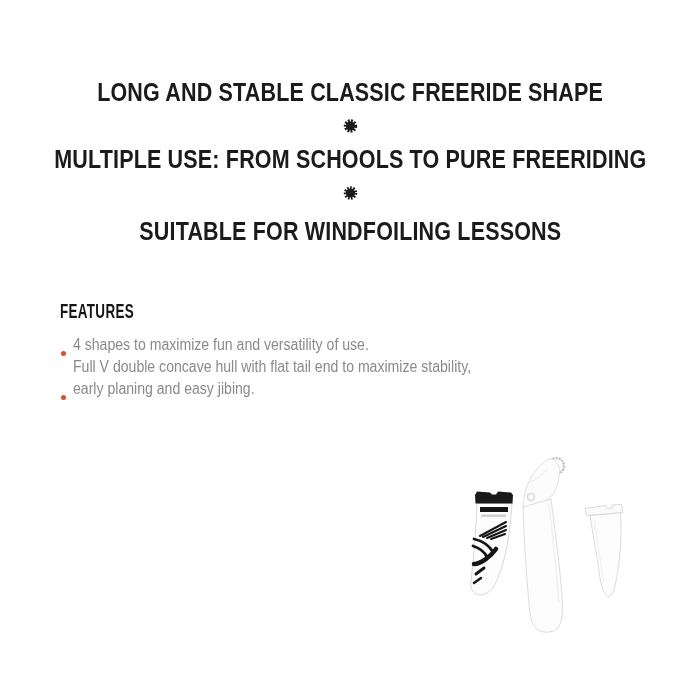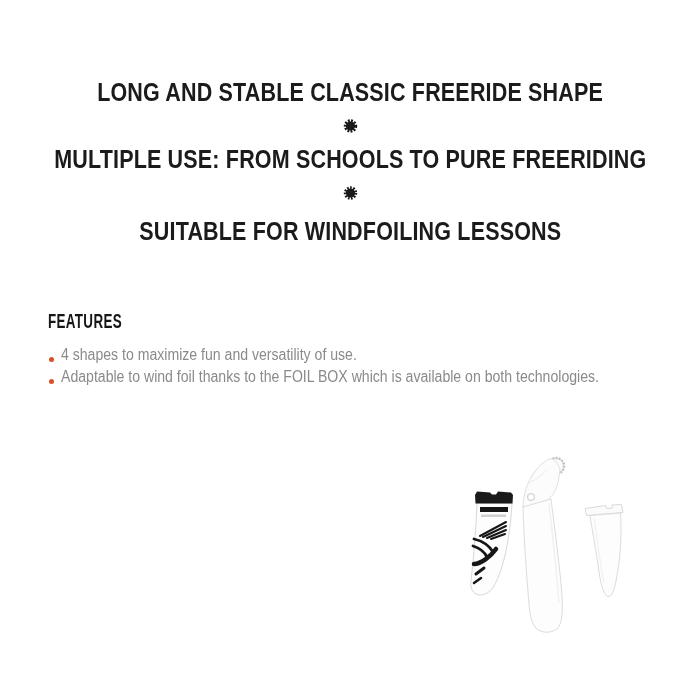--- a/index.html
+++ b/index.html
@@ -17,28 +17,28 @@
   .headline {
     font-size:25px; font-weight:bold; color:#1b1b1b; line-height:25px;
     letter-spacing:0.2px; white-space:nowrap;
     transform:scaleX(0.86); transform-origin:center;
   }
   .headline.third { margin-top:5px; }
   .sep-dot { line-height:0; }
   .sep-dot svg { display:block; }
 
   
-  .features { position:absolute; top:300px; left:48px; right:0;margin-top:10px; }
+  .features { position:absolute; top:300px; left:60px; right:0; }
   .section-heading {
     font-size:21px; font-weight:bold; color:#161616; line-height:22px;
     letter-spacing:0.5px; white-space:nowrap;
     transform:scaleX(0.64); transform-origin:left center;
   }
   .features ul { list-style:none; margin-top:12px; }
-  .features li { display:flex; align-items:center; }
+  .features li { display:flex; align-items:flex-end; }
   .bullet-dot {
     width:5px; height:5px; border-radius:50%; background:#d94f2b;
     margin:9px 7px 0 1px; flex:none;
   }
   .li-text {
     font-size:16px; color:#8a8a8a; line-height:22px;
     white-space:pre-line; width:780px;
     transform:scaleX(0.88); transform-origin:left top;
   }
 
@@ -80,21 +80,22 @@
 
   <section class="features">
     <h3 class="section-heading">FEATURES</h3>
     <ul>
       <li>
         <span class="bullet-dot"></span>
         <span class="li-text">4 shapes to maximize fun and versatility of use.</span>
       </li>
       <li>
         <span class="bullet-dot"></span>
-        <span class="li-text">Adaptable to wind foil thanks to the FOIL BOX which is available on both technologies.</span>
+        <span class="li-text">Full V double concave hull with flat tail end to maximize stability,
+early planing and easy jibing.</span>
       </li>
     </ul>
   </section>
 
 
   <figure class="fins-figure">
     <svg width="220" height="215" viewBox="0 0 220 215">
 
       <g>
         <path d="M 27,60 L 62,60 C 60,95 54,125 44,143 C 40,150 32,154 26,151 C 22,149 20,144 21,138 C 24,112 26,86 27,60 Z" fill="#fdfdfd" stroke="#d8d8d8" stroke-width="1"></path>

